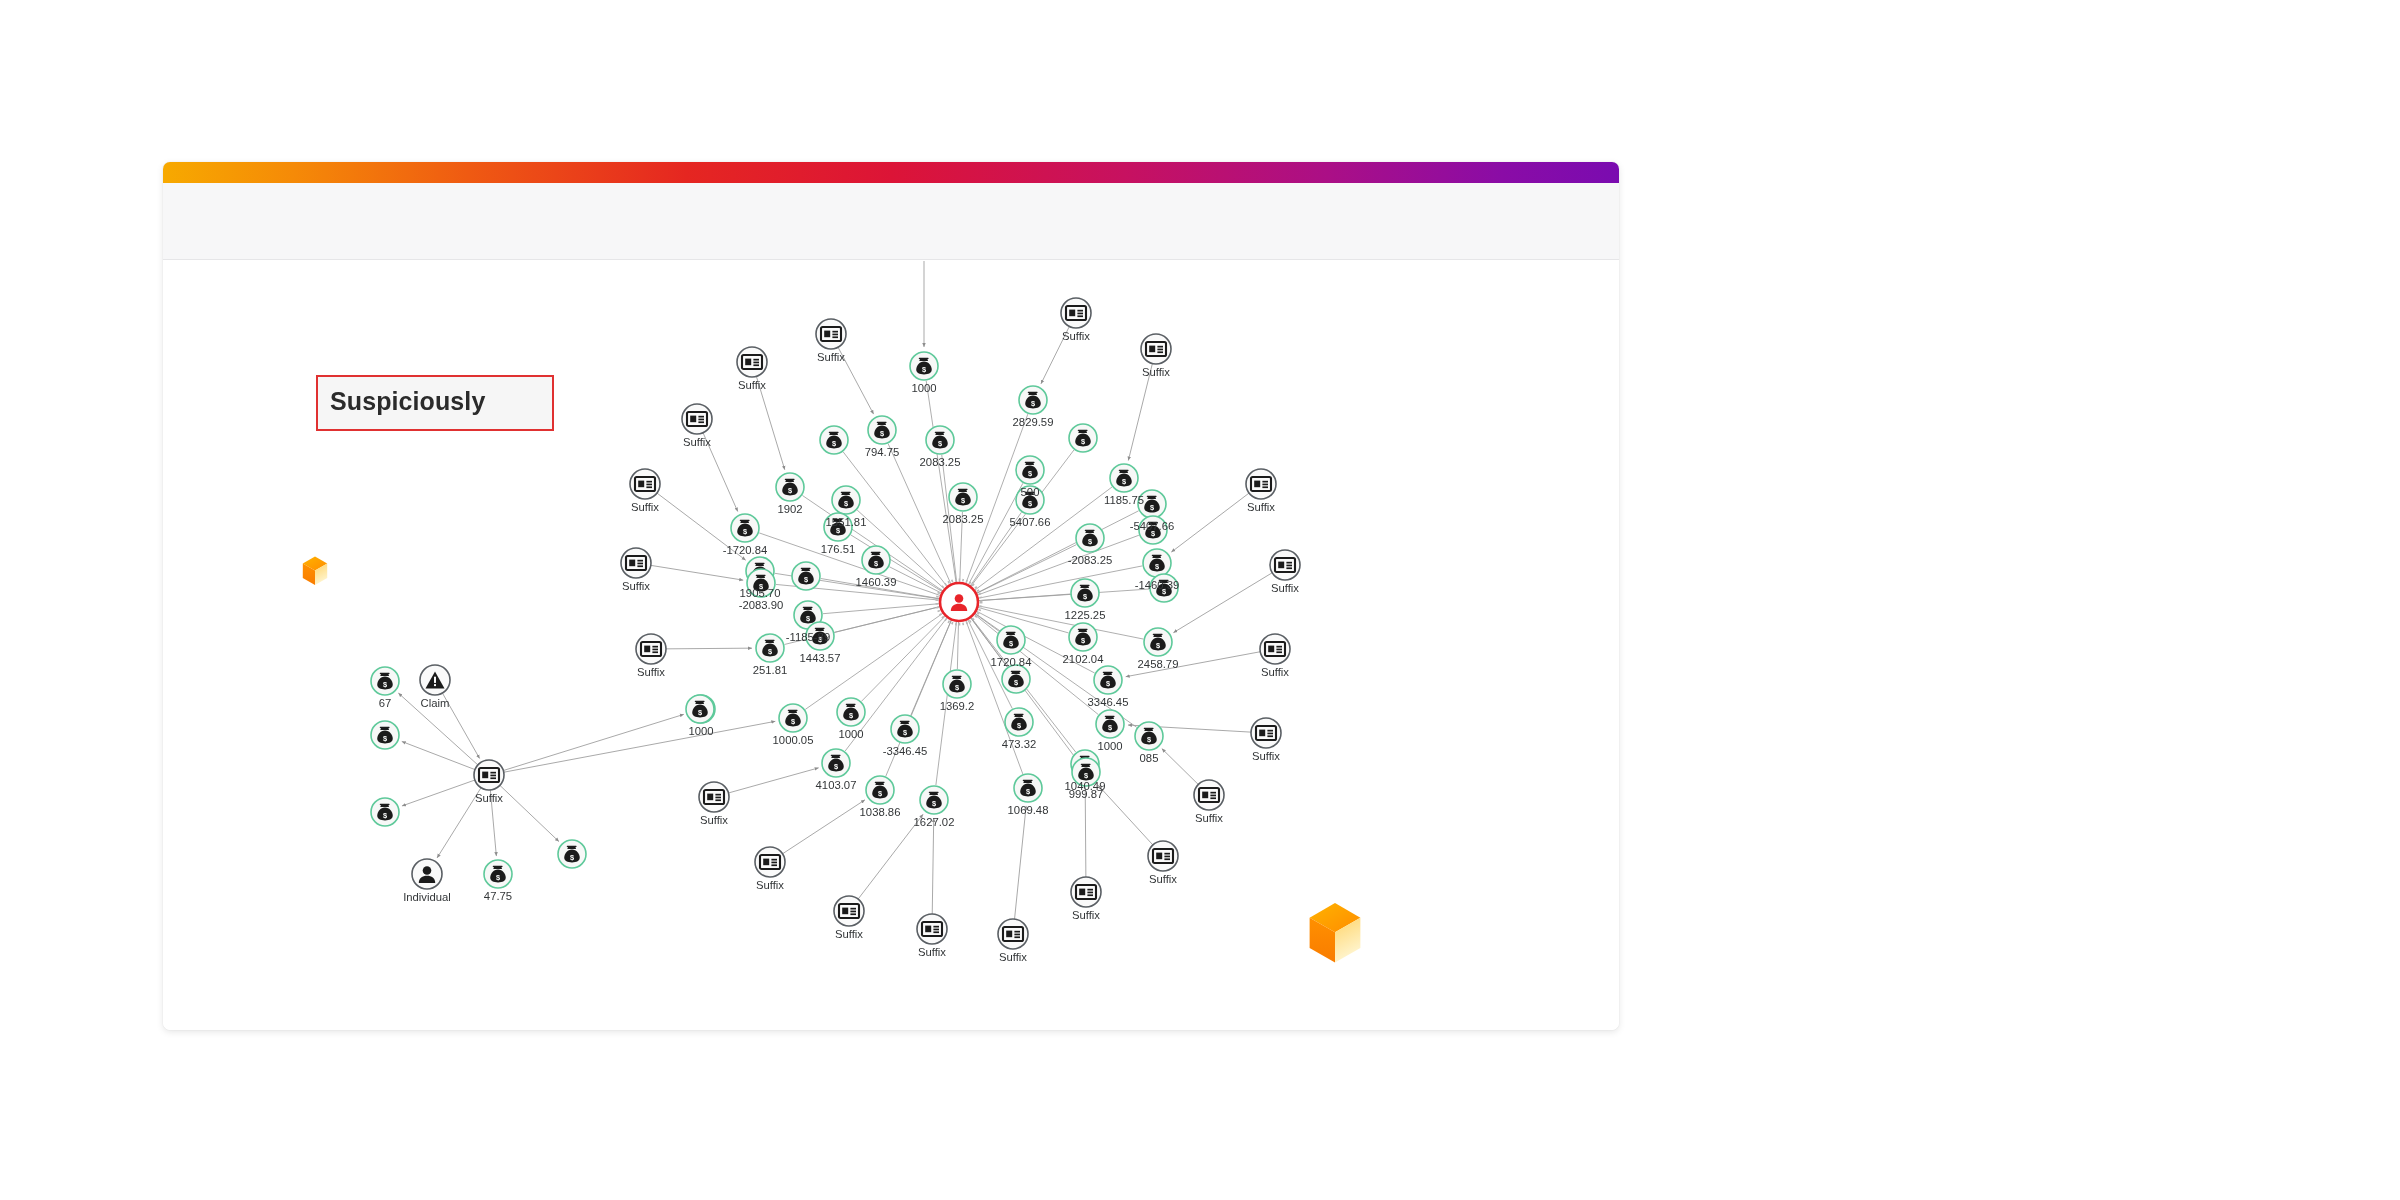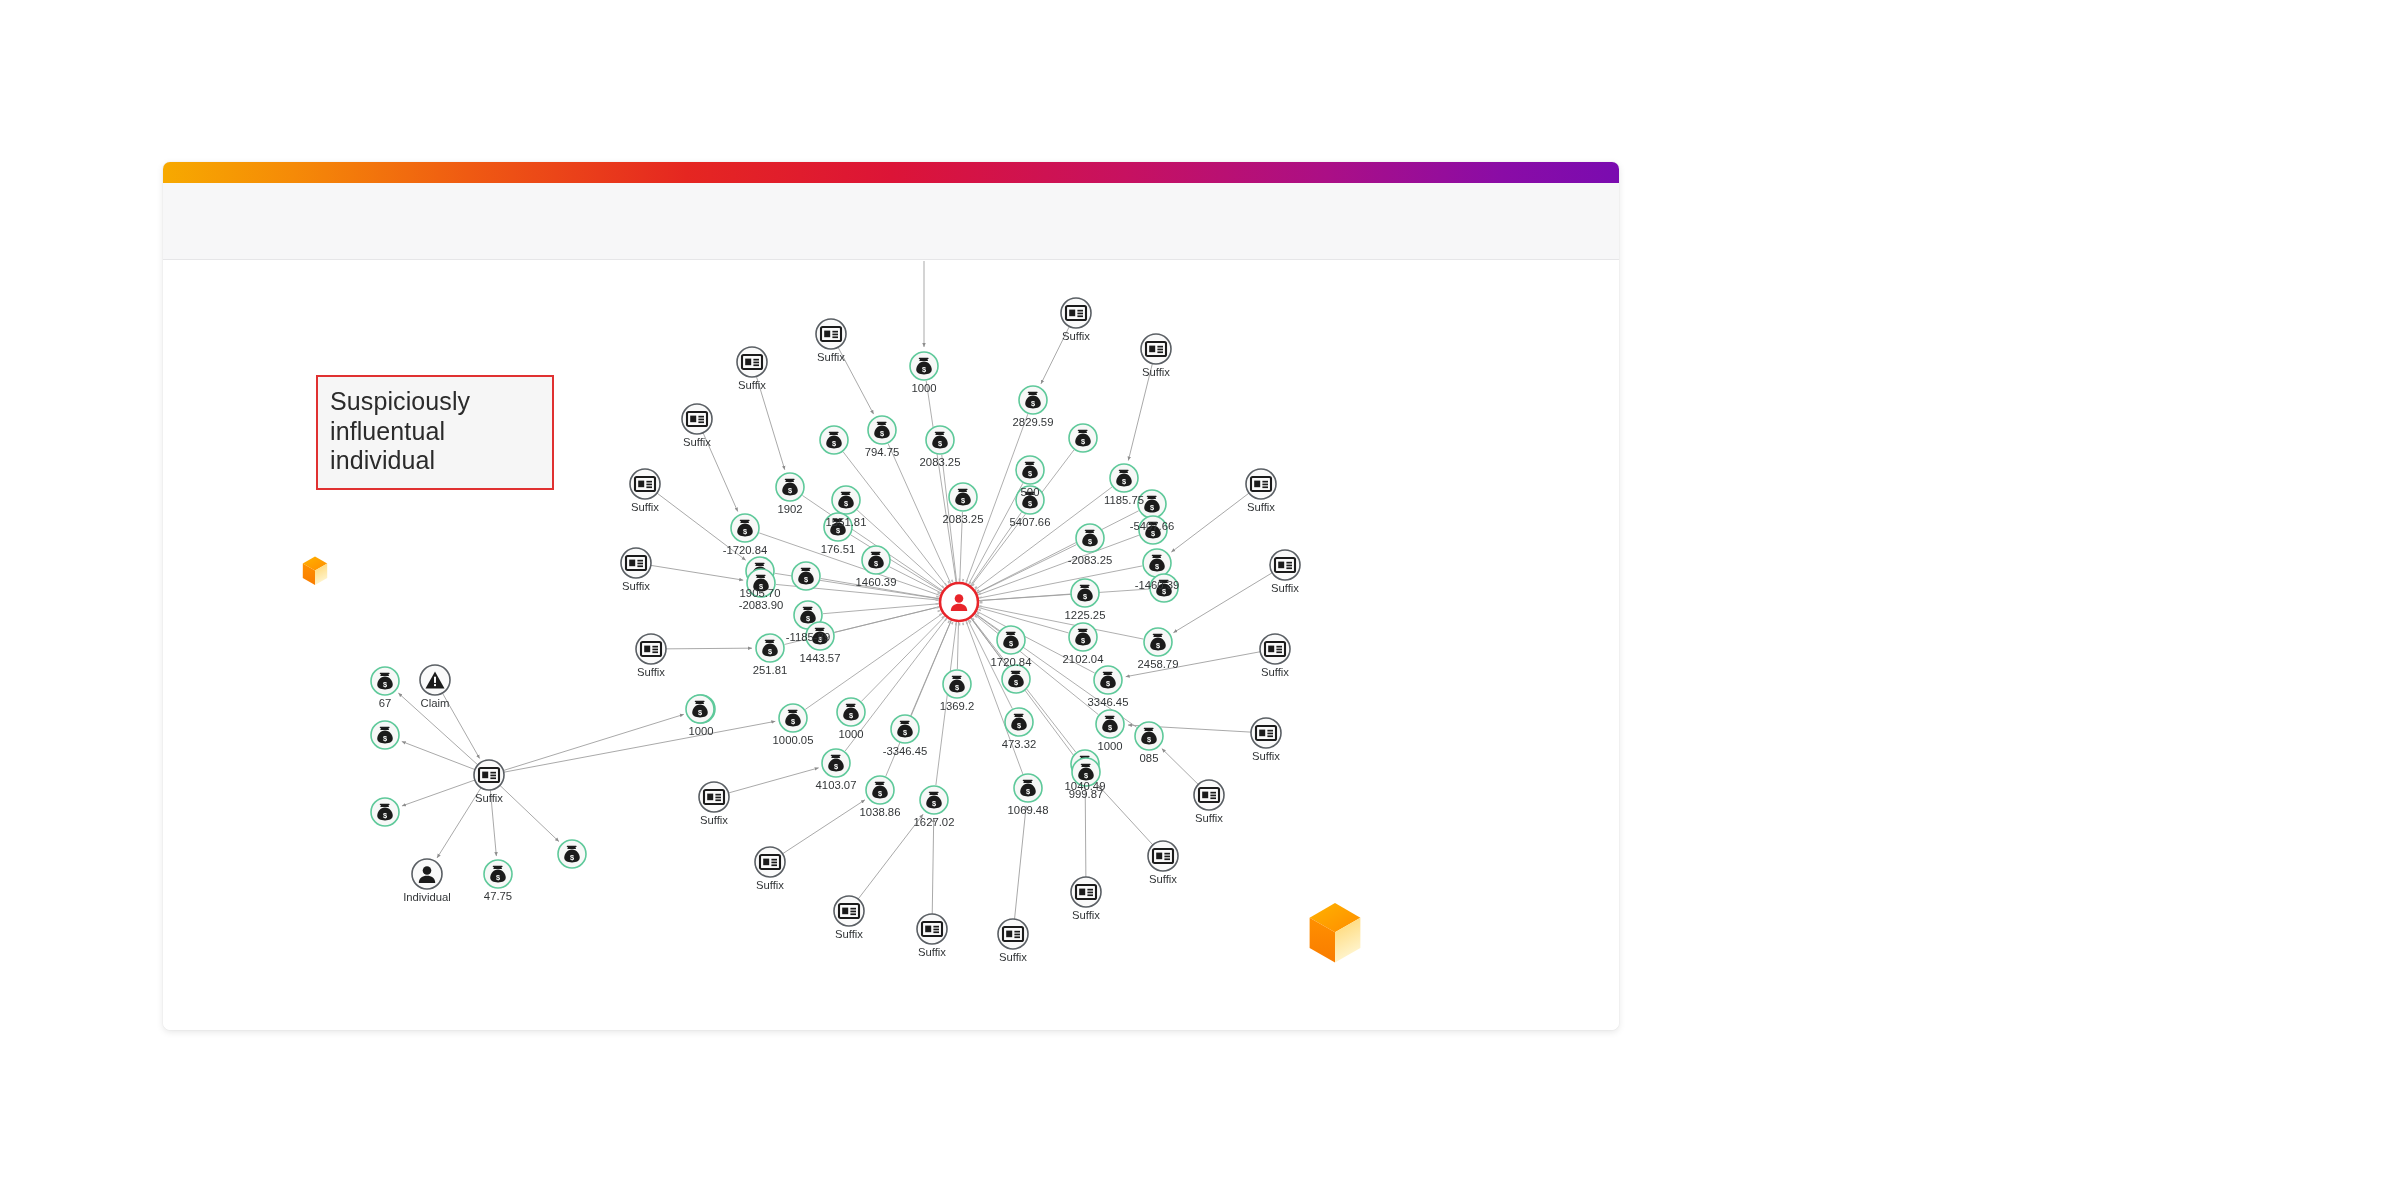--- a/index.html
+++ b/index.html
@@ -53,20 +53,21 @@
     left:316px;top:375px;
     width:238px;
     padding:10px 8px 12px 12px;
     box-sizing:border-box;
     background:#f6f6f6;
     border:2px solid #e03131;
     color:#2b2b2b;
     font-size:25px;
     line-height:1.18;
     letter-spacing:.1px;
+    font-weight:bold;
   }
 
   
   .cube{position:absolute;}
 
   
   .n-circle-money{fill:#f7f8f7;stroke:#5ec99a;stroke-width:1.6;}
   .n-circle-plain{fill:#fafafa;stroke:#5a5f64;stroke-width:1.6;}
   .n-label{
     font-family:"Liberation Sans","DejaVu Sans",sans-serif;
@@ -891,21 +892,20 @@
             <text x="272" y="446" class="n-label">Claim</text>
             <text x="264" y="640" class="n-label">Individual</text>
           </g>
         </svg>
     </div>
 
   </div>
 
   <div class="callout">
     <div>Suspiciously</div>
-    <div>influentual individual</div>
   </div>
 
   <div class="cube" id="cube-small" style="left: 302px; top: 556px; width: 26px; height: 29.9px;"><svg width="26" height="29.9" viewBox="0 0 100 115">
         <defs>
           <linearGradient id="orange-cube-small-t" x1="0" y1="0" x2="1" y2="1">
             <stop offset="0" stop-color="#ffb300"></stop>
             <stop offset="1" stop-color="#ff8c00"></stop>
           </linearGradient>
           <linearGradient id="orange-cube-small-l" x1="0" y1="0" x2="0" y2="1">
             <stop offset="0" stop-color="#ff9000"></stop>

